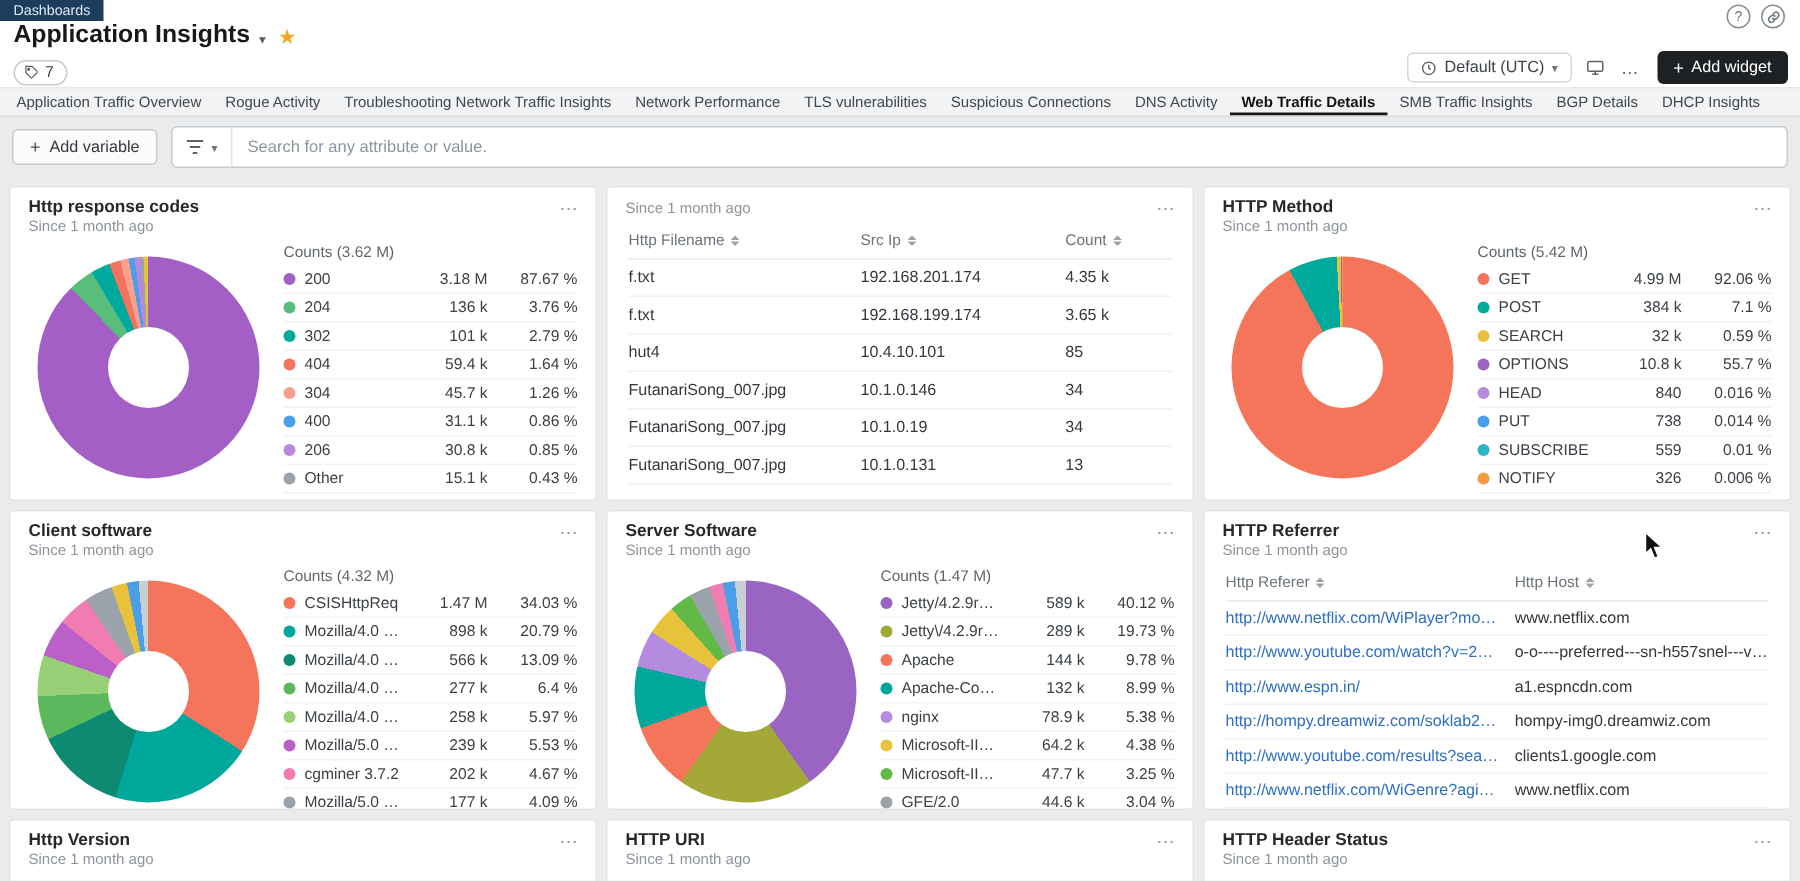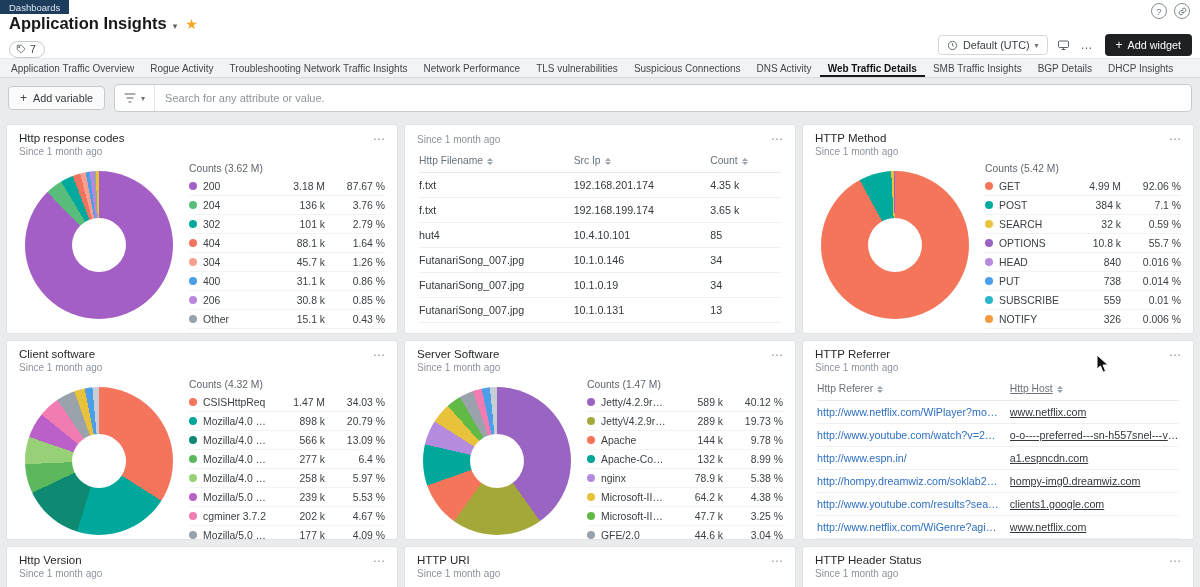--- a/index.html
+++ b/index.html
@@ -35,21 +35,21 @@
   .plus { font-size:12px; color:#45494d; line-height:1; }
   .search-box { flex:1; height:28px; background:#fff; border:1px solid #c6cbd0; border-radius:4px; display:flex; align-items:center; overflow:hidden; }
   .search-filter-seg { display:flex; align-items:center; gap:5px; padding:0 9px; border-right:1px solid #e2e5e8; height:100%; }
   .search-input { flex:1; border:none; outline:none; font-size:11px; color:#33383d; padding:0 10px; background:transparent; }
   .search-input::placeholder { color:#8d959c; }
 
   
   .main { padding:6px; display:grid; grid-template-columns:repeat(3,1fr); grid-template-rows:210px 200px 230px; gap:6px; }
   .card { background:#fff; border:1px solid #dfe3e6; border-radius:3px; overflow:hidden; position:relative; }
   .card-head { padding:7px 12px 0; }
-  .card-title { font-size:11.5px; font-weight:normal; color:#26292c; }
+  .card-title { font-size:11.5px; font-weight:bold; color:#26292c; }
   .card-sub { font-size:10px; color:#8d949b; margin-top:2px; }
   .card-menu { position:absolute; top:3px; right:10px; color:#8d949b; font-size:13px; letter-spacing:1.5px; cursor:pointer; }
 
   
   .donut-flex { display:flex; padding:2px 12px 0 18px; gap:16px; }
   .donut { width:148px; height:148px; border-radius:50%; position:relative; flex:none; margin-top:12px; }
   .hole { position:absolute; inset:47px; background:#fff; border-radius:50%; }
   .legend { flex:1; min-width:0; margin-top:2px; }
   .legend-title { font-size:10.3px; color:#5f666d; padding:2px 0 3px; }
   .legend-row { display:flex; align-items:center; gap:6px; padding:3.5px 0; border-bottom:1px solid #f1f3f5; font-size:10.4px; color:#3b4146; }
@@ -60,21 +60,21 @@
 
   
   .tbl { margin:2px 14px 0; }
   .tbl-head { display:flex; font-size:10.3px; color:#6a737b; padding:8px 0 6px; border-bottom:1px solid #e8ebee; }
   .tbl-row { display:flex; font-size:10.7px; color:#33383d; padding:6px 0; border-bottom:1px solid #eef1f3; }
   .tbl-referrer .tbl-row { padding:5px 0; }
   .c-file { flex:1.45; overflow:hidden; white-space:nowrap; text-overflow:ellipsis; padding-right:8px; }
   .c-ip   { flex:1.35; overflow:hidden; white-space:nowrap; }
   .c-count{ flex:0.7; }
   .c-ref  { flex:1.08; overflow:hidden; white-space:nowrap; text-overflow:ellipsis; padding-right:10px; }
-  .c-host { flex:1; overflow:hidden; white-space:nowrap; text-overflow:ellipsis;text-decoration:underline; }
+  .c-host { flex:1; overflow:hidden; white-space:nowrap; text-overflow:ellipsis; }
   .link { color:#2e6fc0; cursor:pointer; }
   .sort { display:inline-flex; flex-direction:column; margin-left:4px; vertical-align:middle; cursor:pointer; }
   .sort i { display:block; width:0; height:0; border-left:3px solid transparent; border-right:3px solid transparent; }
   .sort .up { border-bottom:3.5px solid #9aa3ab; margin-bottom:1.5px; }
   .sort .dn { border-top:3.5px solid #9aa3ab; }
 
   .cursor { position:absolute; left:1096px; top:354px; z-index:50; pointer-events:none; }
 </style>
 </head>
 <body>
@@ -192,21 +192,21 @@
             <div class="legend-row">
               <span class="dot" style="background: rgb(0, 169, 157);"></span>
               <span class="l-label">302</span>
               <span class="l-val">101 k</span>
               <span class="l-pct">2.79 %</span>
             </div>
 
             <div class="legend-row">
               <span class="dot" style="background: rgb(244, 115, 94);"></span>
               <span class="l-label">404</span>
-              <span class="l-val">88.1 k</span>
+              <span class="l-val">59.4 k</span>
               <span class="l-pct">1.64 %</span>
             </div>
 
             <div class="legend-row">
               <span class="dot" style="background: rgb(247, 160, 143);"></span>
               <span class="l-label">304</span>
               <span class="l-val">45.7 k</span>
               <span class="l-pct">1.26 %</span>
             </div>
 

